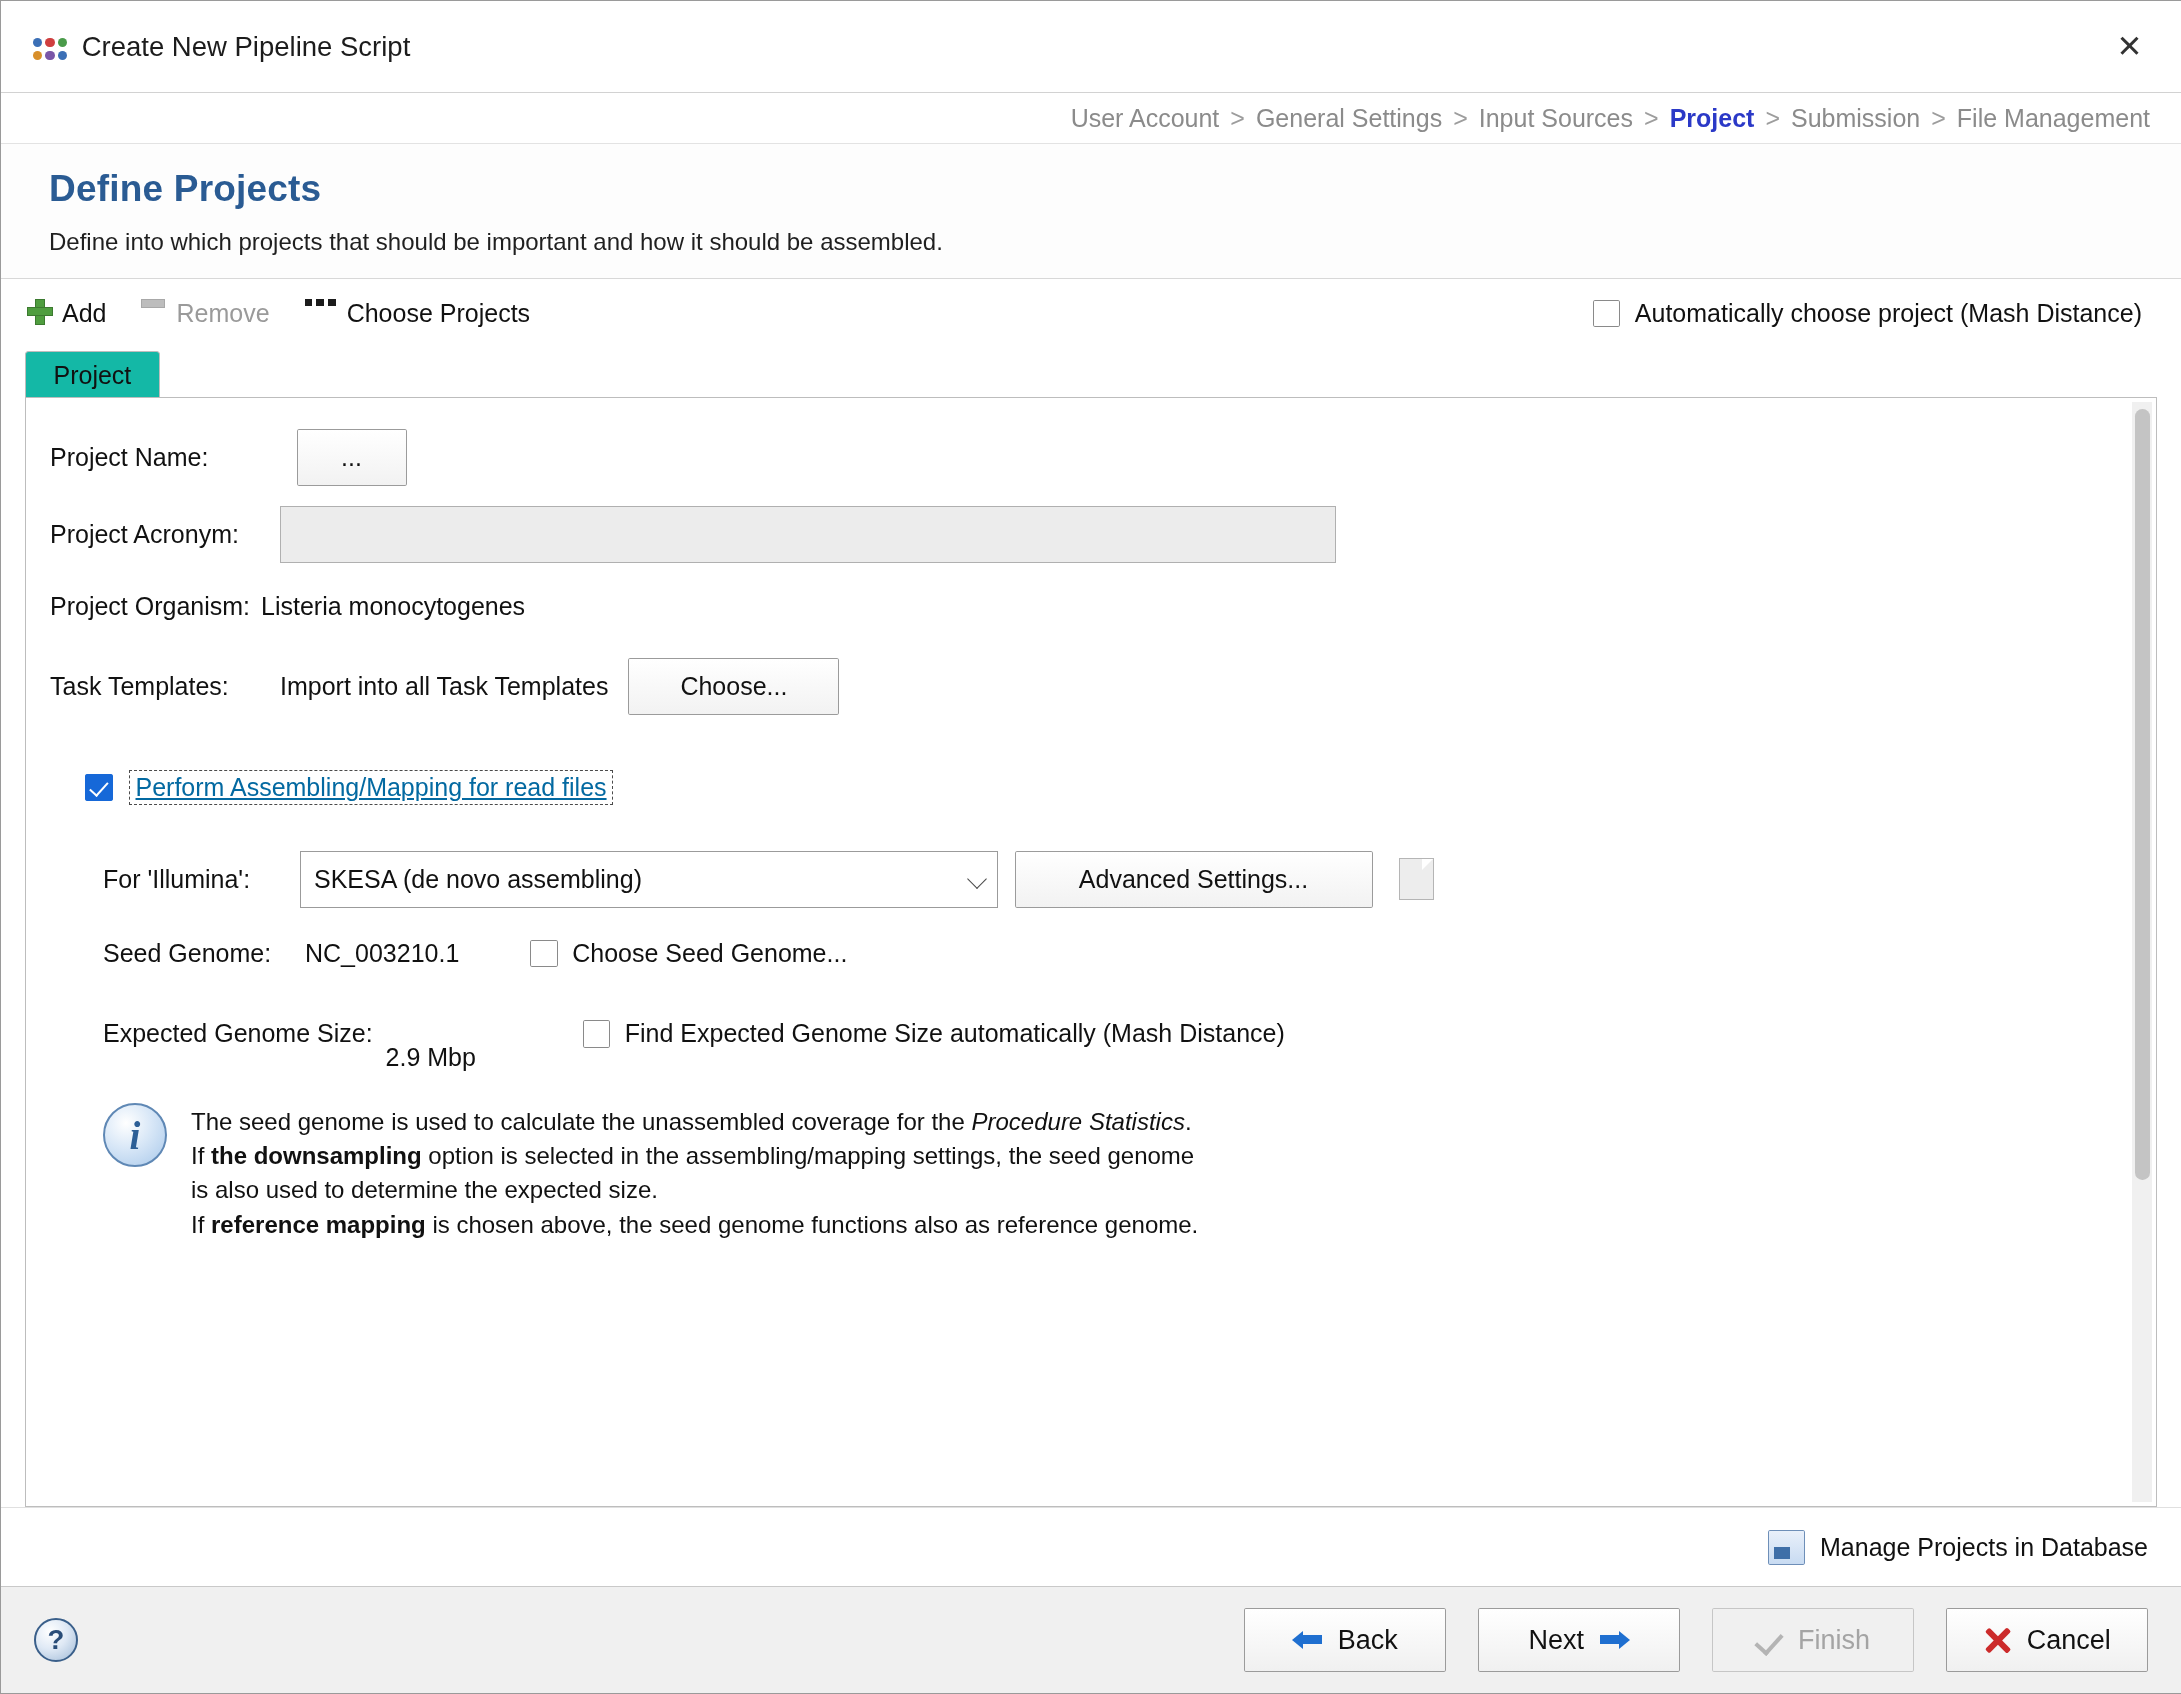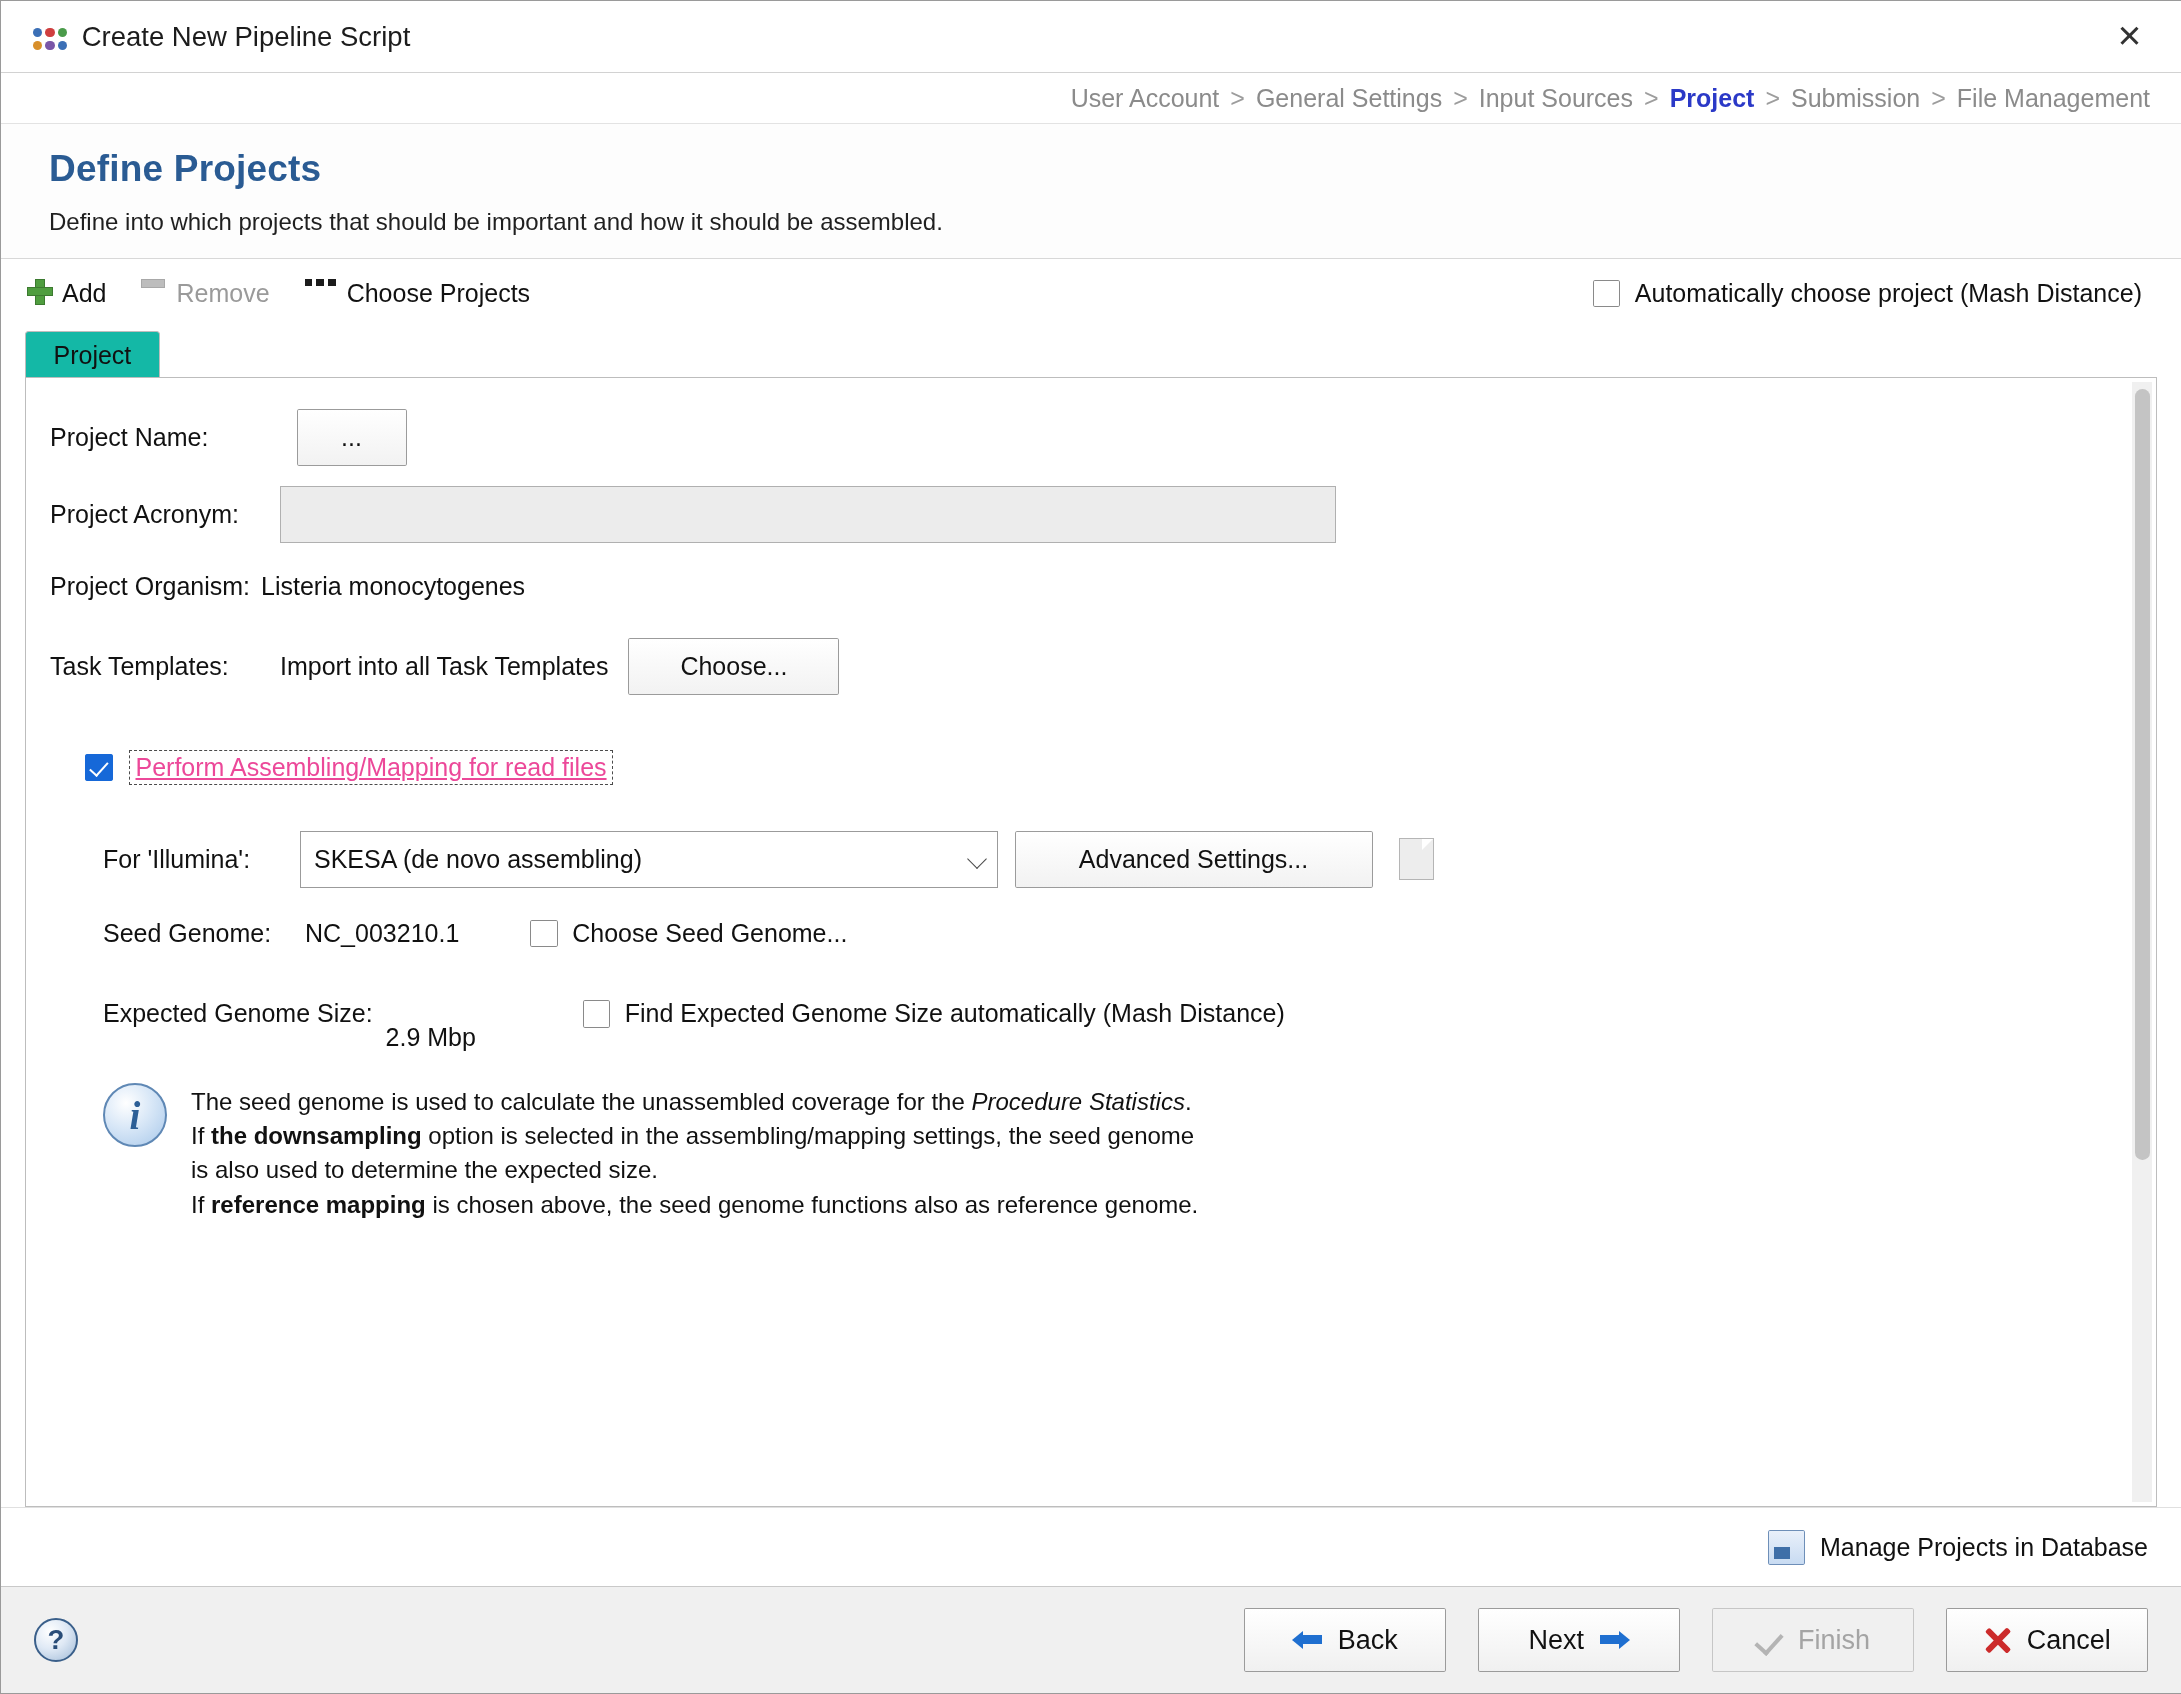--- a/index.html
+++ b/index.html
@@ -15,21 +15,21 @@
   .window {
     width: 2182px; height: 1694px;
     border: 1.8px solid #9a9a9a;
     background: #ffffff;
     display: flex; flex-direction: column;
     position: relative;
   }
 
   
   .titlebar {
-    height: 72px;
+    height: 92px;
     display: flex; align-items: center;
     padding: 0 26px;
     border-bottom: 0.9px solid #d2d2d2;
     background: #ffffff;
     flex: 0 0 auto;
   }
   .app-dots {
     width: 40px; height: 40px;
     position: relative; flex: 0 0 auto;
     margin-right: 14.7px;
@@ -236,21 +236,21 @@
     flex: 0 0 auto;
   }
   .doc-icon::after {
     content: ""; position: absolute; right: -0.9px; top: -0.9px;
     border-width: 11px 11px 0 0; border-style: solid;
     border-color: #ffffff transparent transparent transparent;
   }
 
   .dashed-label {
     border: 0.9px dashed #4b4b4b; padding: 1.8px 5.5px;
-    font-size: 25px; color: #ec4899;
+    font-size: 25px; color: #0369a1;
   }
   .dashed-label u { text-decoration: underline; }
 
   
   .infobox { display: flex; margin-top: 31px; }
   .info-icon {
     width: 64px; height: 64px; border-radius: 50%;
     background: radial-gradient(circle at 35% 30%, #ffffff 0%, #d8e7f7 45%, #a8c8ea 100%);
     border: 2.8px solid #5f88b5;
     display: flex; align-items: center; justify-content: center;

